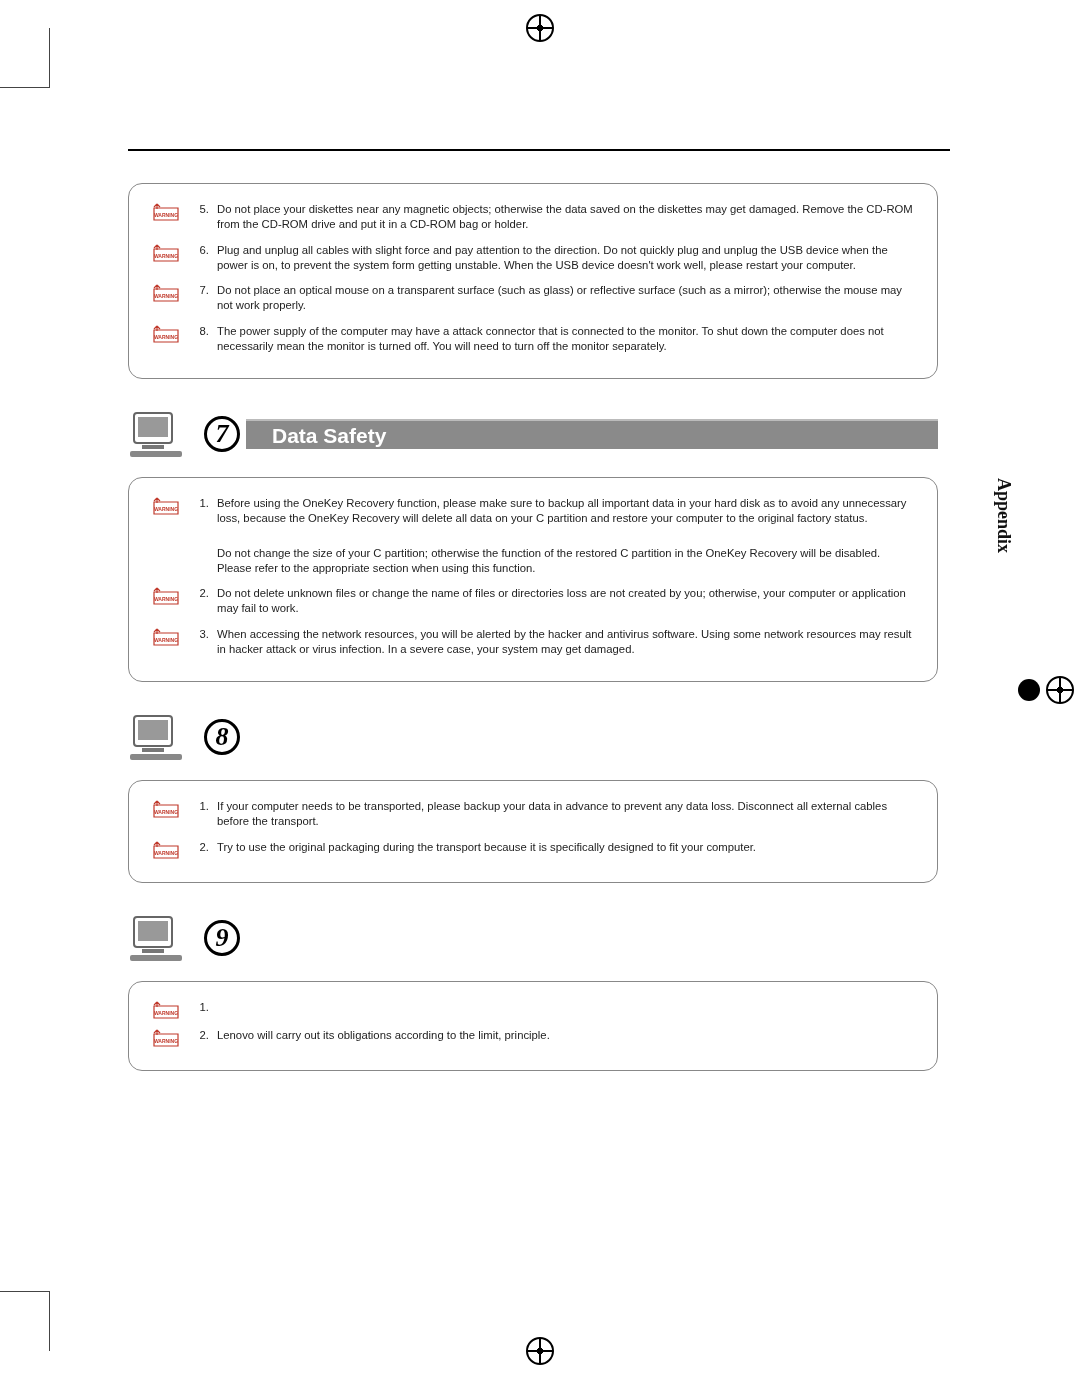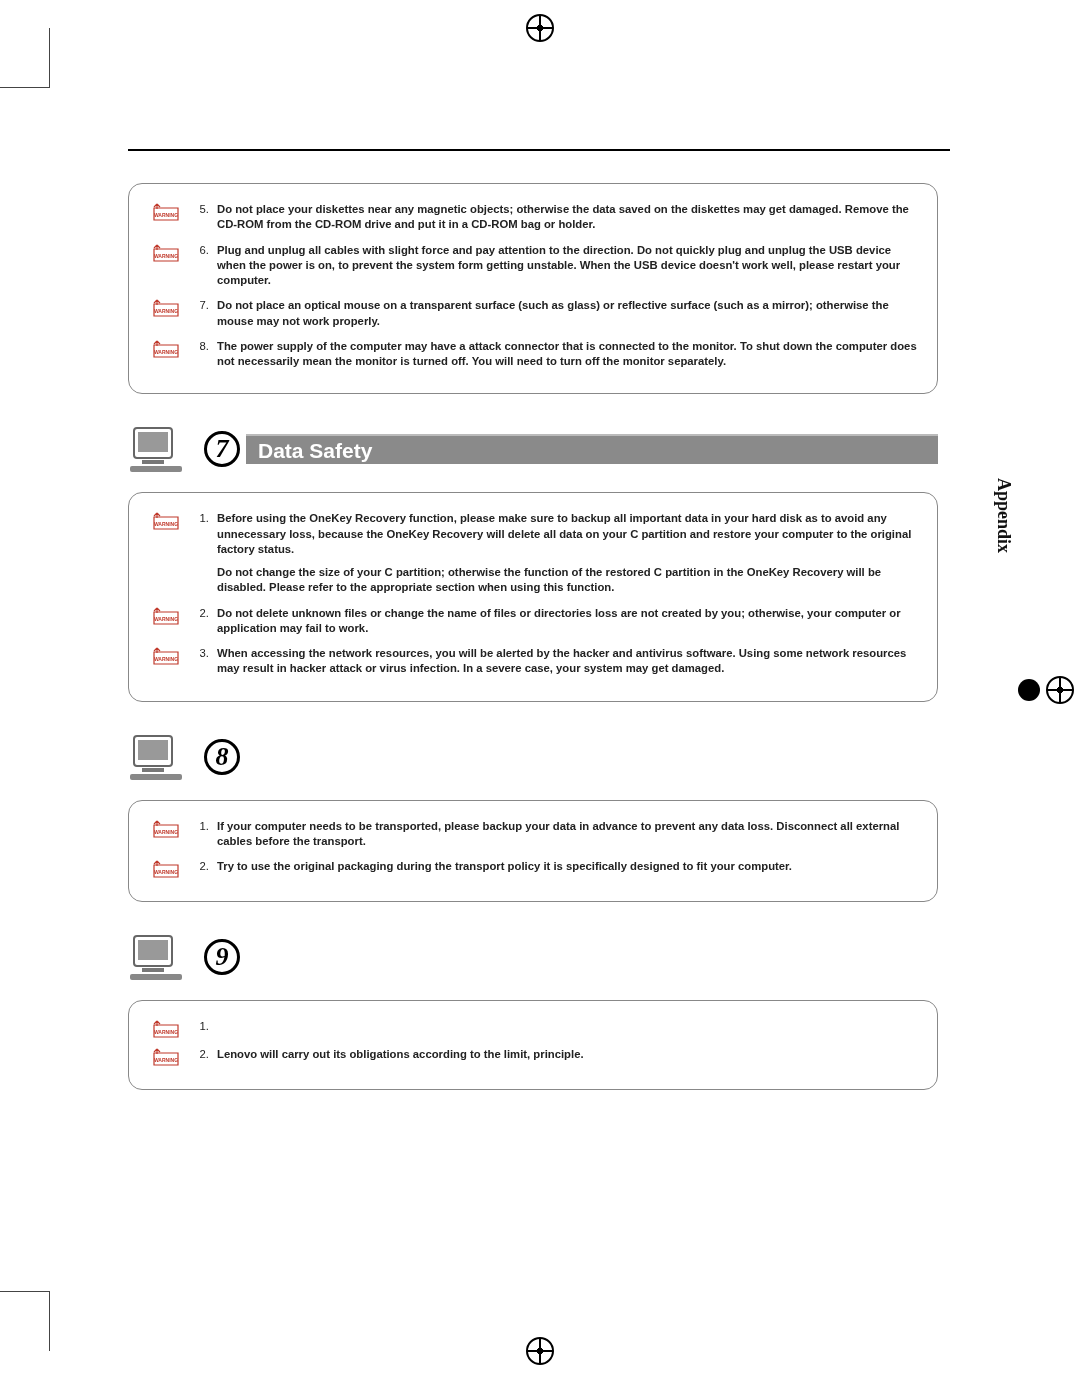--- a/index.html
+++ b/index.html
@@ -68,23 +68,23 @@
     position: relative;
     margin-right: 4px;
     margin-top: -2px;
   }
   .item .warn svg { width: 34px; height: 22px; }
   .item .num {
     flex: 0 0 22px;
     text-align: right;
     margin-right: 8px;
   }
-  .item .txt { flex: 1; font-weight: bold; }
+  .item .txt { flex: 1; }
   .item .txt .para { display:block; }
-  .item .txt .para + .para { margin-top: 8px; }
+  .item .txt .para + .para { margin-top: 19px; }
 
   .section-head {
     display: flex;
     align-items: center;
     margin: 30px 0 18px 0;
   }
   .monitor {
     width: 58px; height: 50px; flex: 0 0 58px;
     margin-right: 18px;
   }
@@ -104,21 +104,21 @@
     background: #fff;
   }
   .banner {
     flex: 1;
     height: 30px;
     background: #8a8a8a;
     color: #fff;
     font-weight: bold;
     font-size: 21px;
     line-height: 30px;
-    padding-left: 12px;
+    padding-left: 26px;
     margin-left: -4px;
     border-top: 2px solid #bbb;
   }
 
   .sidelabel {
     position: absolute;
     top: 478px;
     right: 66px;
     font-family: Georgia, 'Times New Roman', serif;
     font-weight: bold;
@@ -272,21 +272,21 @@
     <div class="item">
       <span class="warn">
         <svg viewBox="0 0 34 22">
             <path d="M5 8 h24 v12 h-24 z" fill="none" stroke="#c0392b" stroke-width="1.2"></path>
             <path d="M8 4 v5 M8 4 l-3 3 M8 4 l3 3" stroke="#c0392b" stroke-width="1.2" fill="none"></path>
             <text x="17" y="17" font-size="5" fill="#c0392b" text-anchor="middle" font-weight="bold">WARNING</text>
           </svg>
       </span>
       <span class="num">2.</span>
       <span class="txt">
-        <span class="para">Try to use the original packaging during the transport policy it is specifically designed to fit your computer.</span>
+        <span class="para">Try to use the original packaging during the transport because it is specifically designed to fit your computer.</span>
       </span>
     </div>
   </div>
 
   <div class="section-head">
     <span class="monitor">
       <svg viewBox="0 0 58 50">
           <rect x="6" y="4" width="38" height="30" rx="3" fill="none" stroke="#666" stroke-width="2"></rect>
           <rect x="10" y="8" width="30" height="20" fill="#999"></rect>
           <rect x="14" y="36" width="22" height="4" fill="#777"></rect>

